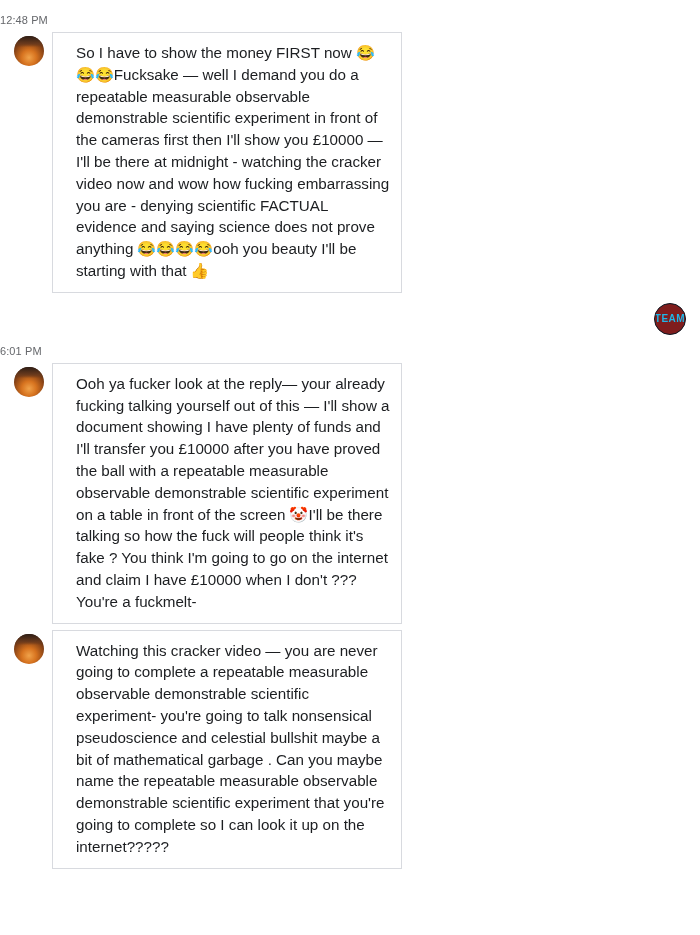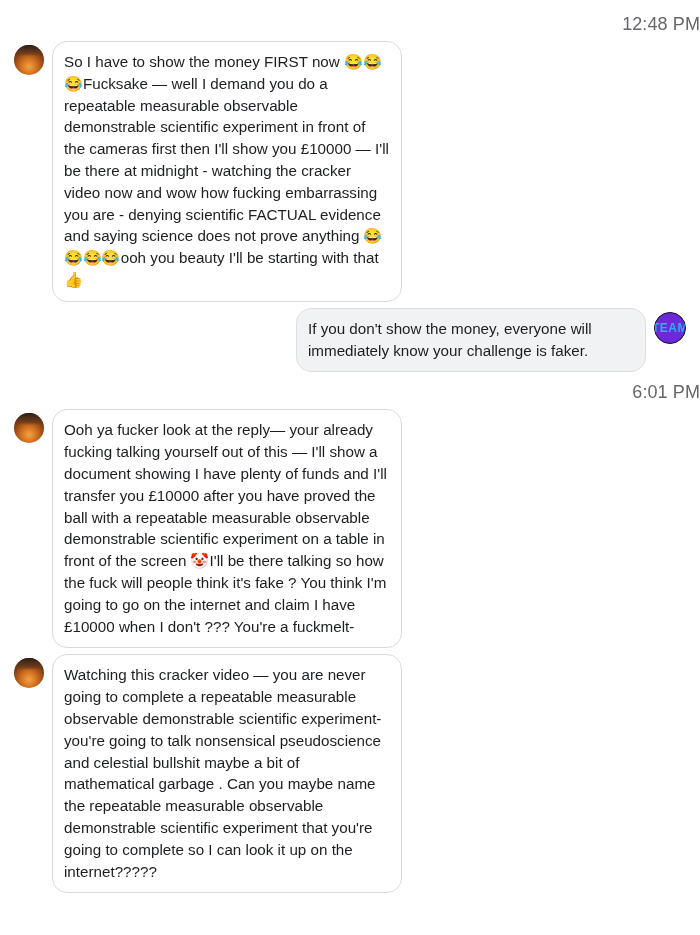--- a/index.html
+++ b/index.html
@@ -13,26 +13,25 @@
     font-family: "Liberation Sans", sans-serif;
     color: #1c1e21;
     overflow: hidden;
   }
   .thread {
     width: 700px;
     padding: 0;
     box-sizing: border-box;
   }
   .timestamp {
-    text-align: right;
-    font-size: 18px;
+    text-align: left;
+    font-size: 11px;
     color: #65676b;
     letter-spacing: 0.1px;
     margin: 10px 0 6px 0;
-    padding-left: 24px;
   }
   .row {
     display: flex;
     align-items: flex-start;
     padding: 0 14px;
     margin-bottom: 6px;
   }
   .row.incoming {
     justify-content: flex-start;
   }
@@ -57,36 +56,36 @@
     height: 38%;
     background: linear-gradient(180deg, #2c1d16 0%, #6b3a1c 70%, rgba(107,58,28,0) 100%);
   }
   .avatar-out {
     width: 30px;
     height: 30px;
     border-radius: 50%;
     flex: 0 0 30px;
     margin-top: 4px;
     margin-left: 8px;
-    background: #6d28d9;
+    background: #7f1d1d;
     color: #1fb6e8;
-    font-size: 12px;
+    font-size: 10px;
     font-weight: bold;
     letter-spacing: 0.5px;
     display: flex;
     align-items: center;
     justify-content: center;
     text-align: center;
     overflow: hidden;
     border: 1px solid #0a1722;
   }
   .bubble {
     border: 1px solid #d8dadf;
-    border-radius: 15px;
-    padding: 9px 11px 10px 11px;
+    border-radius: 0;
+    padding: 9px 11px 10px 23px;
     font-size: 15.2px;
     line-height: 21.8px;
     max-width: 350px;
     box-sizing: border-box;
     word-wrap: break-word;
   }
   .bubble.incoming {
     background: #ffffff;
     color: #1c1e21;
   }
@@ -106,21 +105,20 @@
   <div class="spacer-top"></div>
 
   <div class="timestamp">12:48 PM</div>
 
   <div class="row incoming">
     <div class="avatar"></div>
     <div class="bubble incoming">So I have to show the money FIRST now 😂😂😂Fucksake — well I demand you do a repeatable measurable observable demonstrable scientific experiment in front of the cameras first then I'll show you £10000 — I'll be there at midnight - watching the cracker video now and wow how fucking embarrassing you are - denying scientific FACTUAL evidence and saying science does not prove anything 😂😂😂😂ooh you beauty I'll be starting with that 👍</div>
   </div>
 
   <div class="row outgoing">
-    <div class="bubble outgoing">If you don't show the money, everyone will immediately know your challenge is faker.</div>
     <div class="avatar-out">TEAM</div>
   </div>
 
   <div class="timestamp">6:01 PM</div>
 
   <div class="row incoming">
     <div class="avatar"></div>
     <div class="bubble incoming">Ooh ya fucker look at the reply— your already fucking talking yourself out of this — I'll show a document showing I have plenty of funds and I'll transfer you £10000 after you have proved the ball with a repeatable measurable observable demonstrable scientific experiment on a table in front of the screen 🤡I'll be there talking so how the fuck will people think it's fake ? You think I'm going to go on the internet and claim I have £10000 when I don't ??? You're a fuckmelt-</div>
   </div>
 

